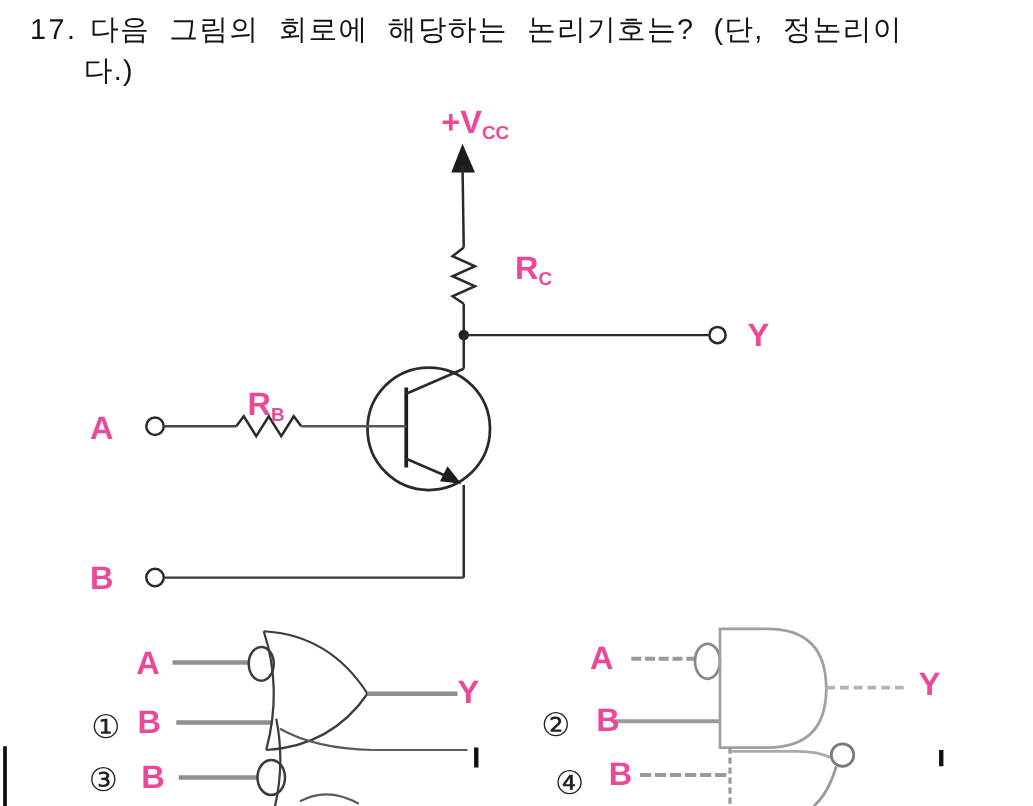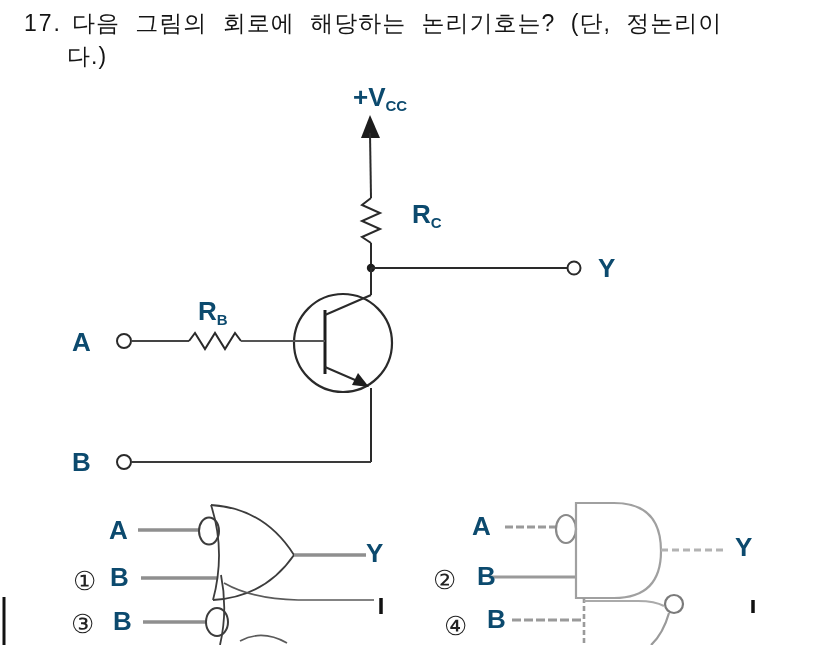--- a/index.html
+++ b/index.html
@@ -7,21 +7,21 @@
     position:relative;width:826px;height:645px;background:#ffffff;
     font-family:"Liberation Sans",sans-serif;overflow:hidden;
   }
   .qline{
     position:absolute;color:#141414;font-size:23px;letter-spacing:1px;
     word-spacing:8px;white-space:nowrap;font-weight:500;
   }
   .qnum{margin-right:10px;letter-spacing:2px;}
   svg{position:absolute;left:0;top:0;}
   .lbl{
-    position:absolute;color:#0c4a6e;font-weight:bold;font-size:26px;
+    position:absolute;color:#ec4899;font-weight:bold;font-size:26px;
     white-space:nowrap;line-height:1;
   }
   .lbl .sub{font-size:15px;position:relative;top:5px;font-weight:bold;}
   .onum{
     position:absolute;color:#222;font-size:26px;font-weight:400;line-height:1;
   }
 </style>
 </head>
 <body>
 
@@ -103,21 +103,21 @@
       <circle cx="674" cy="604" r="9" fill="#fff" stroke="#7a7a7a" stroke-width="2.2"></circle>
       <path d="M 669,613 Q 663,634 651,645" fill="none" stroke="#9a9a9a" stroke-width="2.2"></path>
       <line x1="753" y1="600" x2="753" y2="613" stroke="#111" stroke-width="3.5"></line>
     </g>
 
     <line x1="4" y1="597" x2="4" y2="645" stroke="#111" stroke-width="3"></line>
   </svg>
 
   <div class="lbl" style="left:353px;top:84px;"><span>+V</span><span class="sub">CC</span></div>
   <div class="lbl" style="left:412px;top:201px;"><span>R</span><span class="sub">C</span></div>
-  <div class="lbl" style="left:198px;top:298px;"><span>R</span><span class="sub">B</span></div>
+  <div class="lbl" style="left:198px;top:310px;"><span>R</span><span class="sub">B</span></div>
   <div class="lbl" style="left:72px;top:329px;">A</div>
   <div class="lbl" style="left:72px;top:449px;">B</div>
   <div class="lbl" style="left:598px;top:255px;">Y</div>
 
   <div class="onum" style="left:73px;top:568px;">①</div>
   <div class="lbl" style="left:109px;top:517px;">A</div>
   <div class="lbl" style="left:110px;top:564px;">B</div>
   <div class="lbl" style="left:366px;top:540px;">Y</div>
 
   <div class="onum" style="left:433px;top:567px;">②</div>

